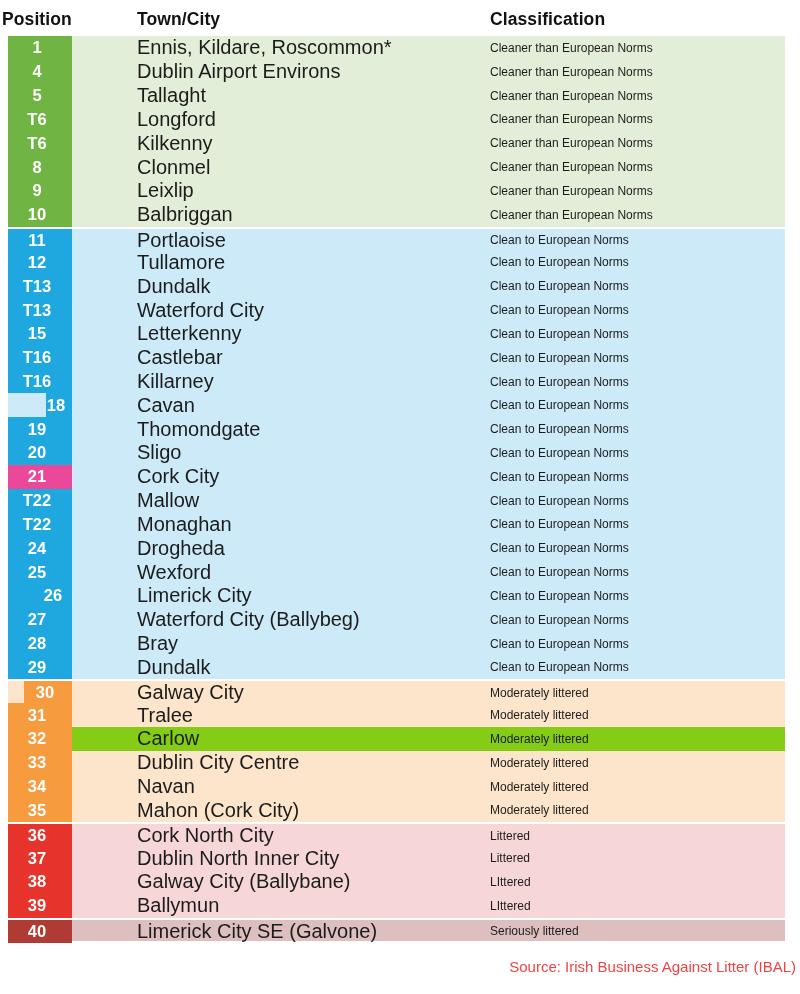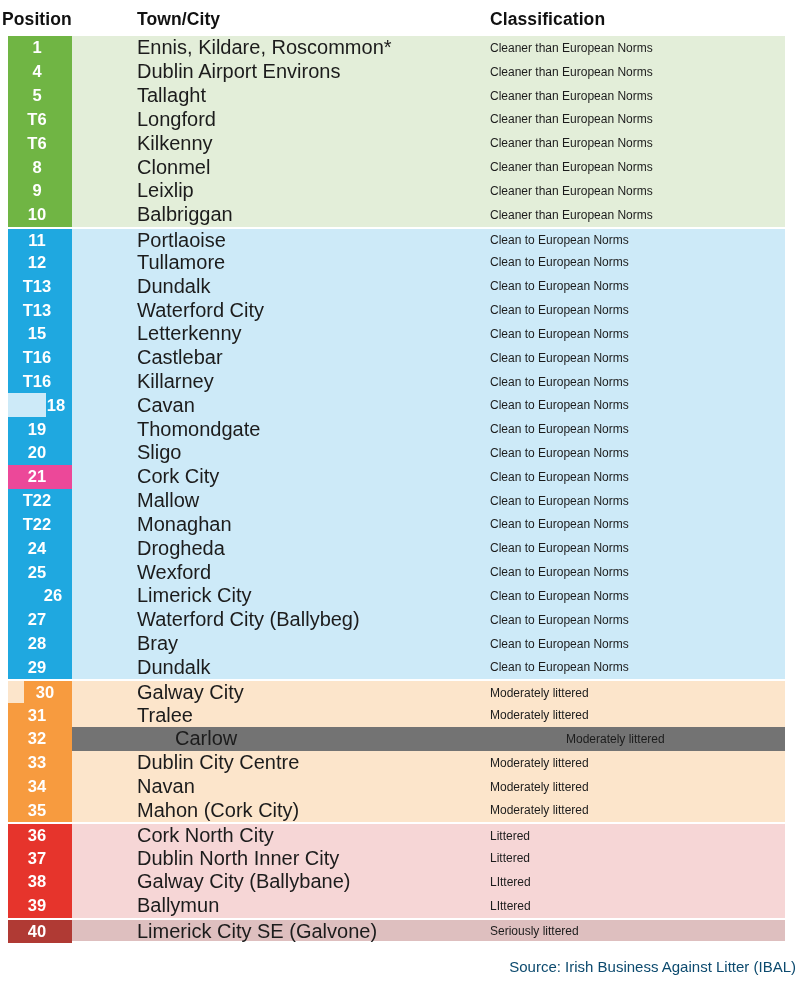--- a/index.html
+++ b/index.html
@@ -60,21 +60,21 @@
     color: #1c1c1c;
     white-space: nowrap;
   }
   .source {
     width: 800px;
     box-sizing: border-box;
     text-align: right;
     padding-right: 4px;
     margin-top: 17px;
     font-size: 15px;
-    color: #0c4a6e;
+    color: #ef4444;
   }
 </style>
 </head>
 <body>
 
 <div class="page">
 
   <div class="header-row">
     <div>Position</div>
     <div>Town/City</div>
@@ -249,21 +249,21 @@
     <div class="town">Galway City</div>
     <div class="classification">Moderately littered</div>
   </div>
 
   <div class="row" style="background: rgb(252, 229, 203);">
     <div class="badge" style="background: rgb(247, 155, 63);">31</div>
     <div class="town">Tralee</div>
     <div class="classification">Moderately littered</div>
   </div>
 
-  <div class="row" style="background: #737373; gap: 38px;">
+  <div class="row" style="background: #84cc16;">
     <div class="badge" style="background: rgb(247, 155, 63);">32</div>
     <div class="town">Carlow</div>
     <div class="classification">Moderately littered</div>
   </div>
 
   <div class="row" style="background: rgb(252, 229, 203);">
     <div class="badge" style="background: rgb(247, 155, 63);">33</div>
     <div class="town">Dublin City Centre</div>
     <div class="classification">Moderately littered</div>
   </div>

